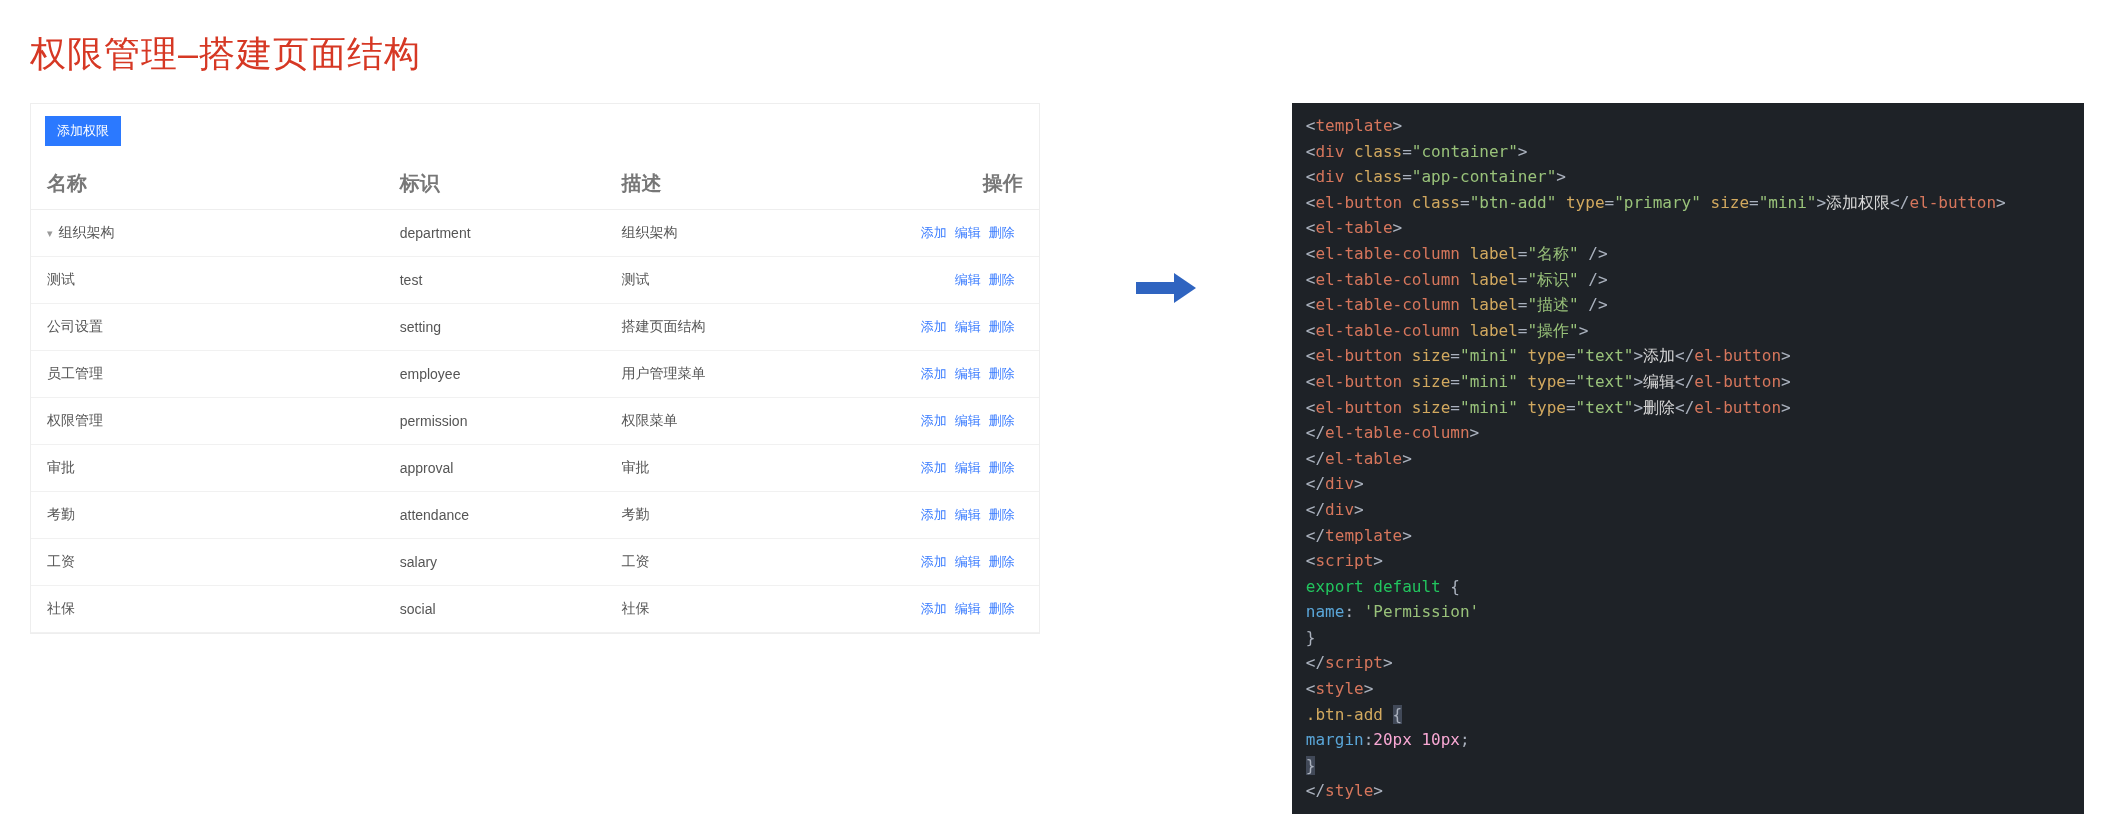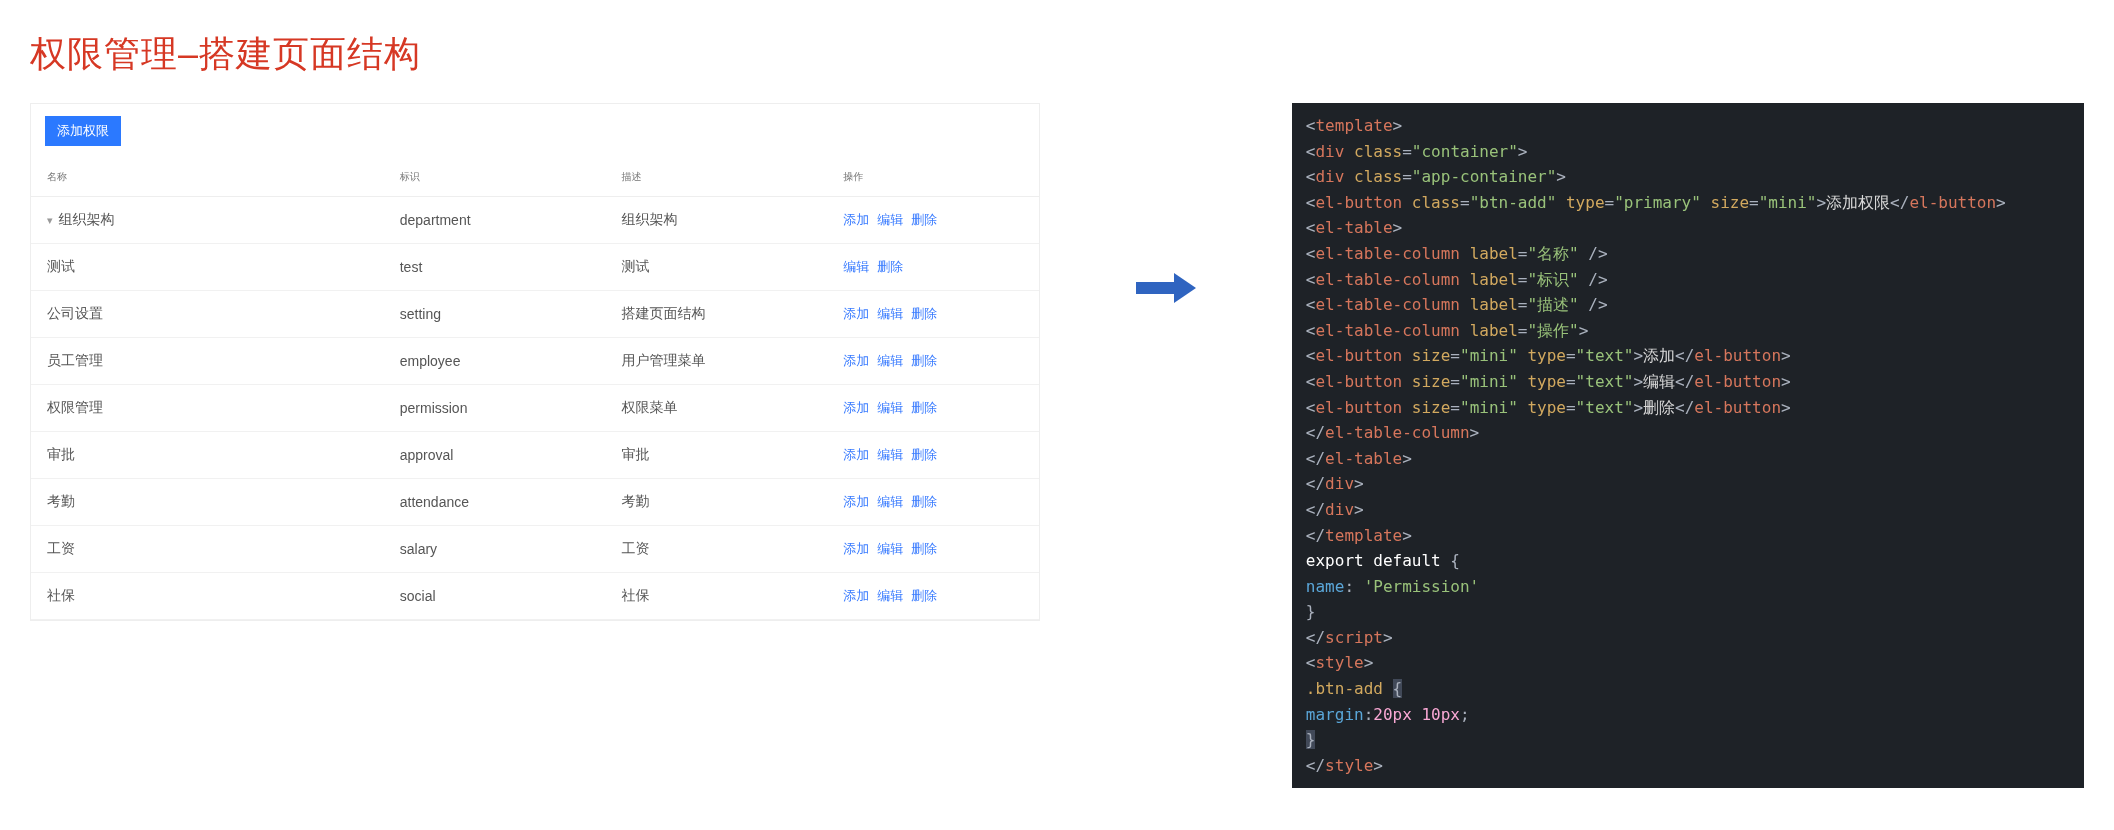--- a/index.html
+++ b/index.html
@@ -4,40 +4,40 @@
 <style>
 * { margin:0; padding:0; box-sizing:border-box; }
 body { font-family:-apple-system,BlinkMacSystemFont,"Segoe UI","PingFang SC","Microsoft YaHei",sans-serif; background:#fff; width:2114px; height:830px; overflow:hidden; }
 .page { display:flex; flex-direction:column; padding:30px; }
 .page-title { font-size:36px; font-weight:500; color:#d63824; margin-bottom:24px; letter-spacing:1px; }
 .content-row { display:flex; align-items:flex-start; gap:96px; }
 .left-panel { width:1020px; background:#fff; border:1px solid #eee; }
 .toolbar { padding:12px 14px; }
 .btn-primary { display:inline-block; background:#2b79ff; color:#fff; font-size:13px; padding:6px 12px; border:none; cursor:pointer; }
 .tbl { width:100%; border-collapse:collapse; font-size:14px; color:#555; }
-.tbl th { text-align:left; font-weight:400; color:#777; padding:12px 16px; border-bottom:1px solid #eee; font-size:10px; }
+.tbl th { text-align:left; font-weight:700; color:#777; padding:12px 16px; border-bottom:1px solid #eee; font-size:20px; }
 .tbl td { padding:14px 16px; border-bottom:1px solid #f1f1f1; font-size:14px; }
 .tbl th:nth-child(1),.tbl td:nth-child(1){ width:35%; }
 .tbl th:nth-child(2),.tbl td:nth-child(2){ width:22%; }
 .tbl th:nth-child(3),.tbl td:nth-child(3){ width:22%; }
-.tbl th:nth-child(4),.tbl td:nth-child(4){ width:21%; }
+.tbl th:nth-child(4),.tbl td:nth-child(4){ width:21%;text-align:right; }
 .link-btn { color:#3a7cff; font-size:13px; margin-right:8px; cursor:pointer; }
 .expand-icon { display:inline-block; color:#999; margin-right:6px; font-size:11px; }
 .indent { padding-left:36px; }
 .arrow-wrap { display:flex; align-items:center; justify-content:center; padding-top:170px; }
 .arrow { width:60px; height:30px; position:relative; }
 .arrow-shaft { position:absolute; left:0; top:9px; width:40px; height:12px; background:#2f64c0; }
 .arrow-head { position:absolute; left:38px; top:0; width:0; height:0; border-left:22px solid #2f64c0; border-top:15px solid transparent; border-bottom:15px solid transparent; }
 .code-panel { width:800px; background:#1e2227; color:#aab1bd; font-family:Menlo,Consolas,monospace; font-size:16px; line-height:1.6; padding:10px 0 10px 14px; white-space:nowrap; overflow:hidden; }
 .code-panel .line { display:block; }
 .tag { color:#d6765c; }
 .attr { color:#d2a95f; }
 .val { color:#99c27a; }
 .text-w { color:#d8d8d8; }
-.kw-purple { color:#ffffff; }
+.kw-purple { color:#22c55e; }
 .kw-blue { color:#5aa6d8; }
 .num { color:#f9a8d4; }
 .brace { color:#aab1bd; }
 .css-sel { color:#d2a95f; }
 .sel-hl { background:#414958; }
 .punct { color:#aab1bd; }
 </style>
 </head>
 <body>
 
@@ -135,20 +135,21 @@
 <span class="line">        <span class="punct">&lt;</span><span class="tag">el-table-column</span> <span class="attr">label</span><span class="punct">=</span><span class="val">"描述"</span> <span class="punct">/&gt;</span></span>
 <span class="line">        <span class="punct">&lt;</span><span class="tag">el-table-column</span> <span class="attr">label</span><span class="punct">=</span><span class="val">"操作"</span><span class="punct">&gt;</span></span>
 <span class="line">          <span class="punct">&lt;</span><span class="tag">el-button</span> <span class="attr">size</span><span class="punct">=</span><span class="val">"mini"</span> <span class="attr">type</span><span class="punct">=</span><span class="val">"text"</span><span class="punct">&gt;</span><span class="text-w">添加</span><span class="punct">&lt;/</span><span class="tag">el-button</span><span class="punct">&gt;</span></span>
 <span class="line">          <span class="punct">&lt;</span><span class="tag">el-button</span> <span class="attr">size</span><span class="punct">=</span><span class="val">"mini"</span> <span class="attr">type</span><span class="punct">=</span><span class="val">"text"</span><span class="punct">&gt;</span><span class="text-w">编辑</span><span class="punct">&lt;/</span><span class="tag">el-button</span><span class="punct">&gt;</span></span>
 <span class="line">          <span class="punct">&lt;</span><span class="tag">el-button</span> <span class="attr">size</span><span class="punct">=</span><span class="val">"mini"</span> <span class="attr">type</span><span class="punct">=</span><span class="val">"text"</span><span class="punct">&gt;</span><span class="text-w">删除</span><span class="punct">&lt;/</span><span class="tag">el-button</span><span class="punct">&gt;</span></span>
 <span class="line">        <span class="punct">&lt;/</span><span class="tag">el-table-column</span><span class="punct">&gt;</span></span>
 <span class="line">      <span class="punct">&lt;/</span><span class="tag">el-table</span><span class="punct">&gt;</span></span>
 <span class="line">    <span class="punct">&lt;/</span><span class="tag">div</span><span class="punct">&gt;</span></span>
 <span class="line">  <span class="punct">&lt;/</span><span class="tag">div</span><span class="punct">&gt;</span></span>
 <span class="line"><span class="punct">&lt;/</span><span class="tag">template</span><span class="punct">&gt;</span></span>
+<span class="line"><span class="punct">&lt;</span><span class="tag">script</span><span class="punct">&gt;</span></span>
 <span class="line"><span class="kw-purple">export</span> <span class="kw-purple">default</span> <span class="brace">{</span></span>
 <span class="line">  <span class="kw-blue">name</span><span class="punct">:</span> <span class="val">'Permission'</span></span>
 <span class="line"><span class="brace">}</span></span>
 <span class="line"><span class="punct">&lt;/</span><span class="tag">script</span><span class="punct">&gt;</span></span>
 <span class="line"><span class="punct">&lt;</span><span class="tag">style</span><span class="punct">&gt;</span></span>
 <span class="line"><span class="css-sel">.btn-add</span> <span class="sel-hl brace">{</span></span>
 <span class="line">  <span class="kw-blue">margin</span><span class="punct">:</span><span class="num">20px 10px</span><span class="punct">;</span></span>
 <span class="line"><span class="sel-hl brace">}</span></span>
 <span class="line"><span class="punct">&lt;/</span><span class="tag">style</span><span class="punct">&gt;</span></span>
     </div>

